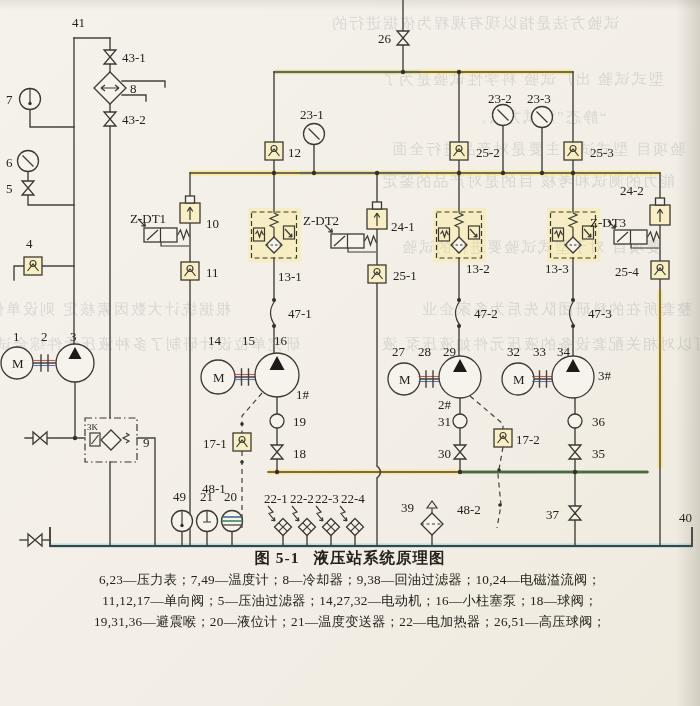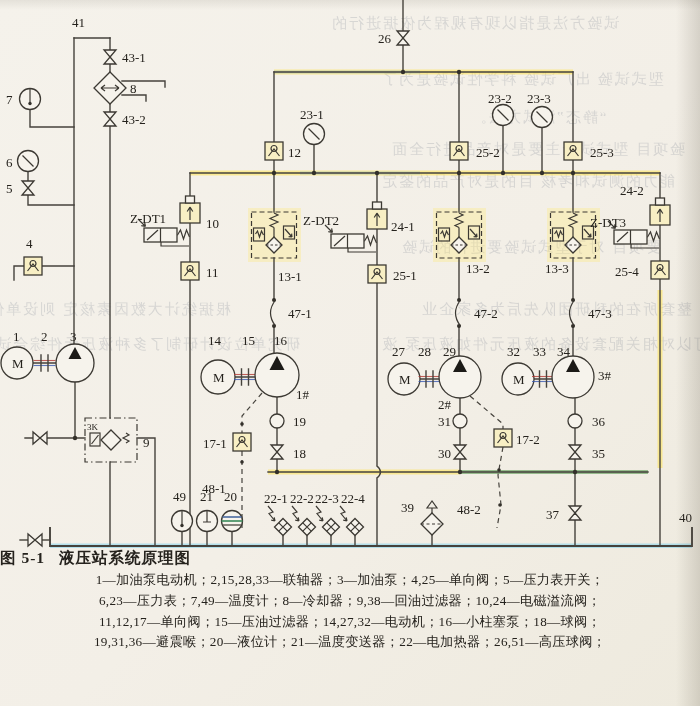--- a/index.html
+++ b/index.html
@@ -19,21 +19,21 @@
   .symn{fill:none;stroke:#3c3933;stroke-width:1.2;}
   .chkbx{fill:#f8efc4;stroke:#3c3933;stroke-width:1.3;}
   .dot{fill:#33302a;stroke:none;}
   .lb{font:13px "Liberation Serif",serif;fill:#25221d;}
   .lbs{font:9px "Liberation Serif",serif;fill:#25221d;}
   .hlY{stroke:#ffe34d;stroke-width:5;opacity:.55;fill:none;}
   .hlG{stroke:#5a9a52;stroke-width:4;opacity:.6;fill:none;}
   .hlB{stroke:#7fb2e5;stroke-width:3;opacity:.45;fill:none;}
   .hlC{stroke:#7fd4ee;stroke-width:5;opacity:.55;fill:none;}
   .halo{fill:#ffe96e;opacity:.30;stroke:none;}
-  .caption{position:absolute;left:0;top:548px;width:100%;
+  .caption{position:absolute;left:0;top:548px;width:100%;text-align:center;
         font-size:15.5px;font-weight:bold;letter-spacing:1px;}
   .caption .sp{margin-right:14px;}
   .legend{position:absolute;left:0;top:570px;width:100%;text-align:center;}
   .legend div{font-size:13.2px;line-height:20.8px;letter-spacing:.3px;}
 </style>
 </head>
 <body>
 
 <div class="page">
 
@@ -358,21 +358,20 @@
       <text class="lb" x="399" y="384">M</text>
       <text class="lb" x="513" y="384">M</text>
     </g>
   </svg>
 
   <div class="caption">
     <span class="sp">图 5-1</span><span>液压站系统原理图</span>
   </div>
 
   <div class="legend">
-    <div>1—加油泵电动机；2,15,28,33—联轴器；3—加油泵；4,25—单向阀；5—压力表开关；</div>
     <div>6,23—压力表；7,49—温度计；8—冷却器；9,38—回油过滤器；10,24—电磁溢流阀；</div>
-    <div>11,12,17—单向阀；15—压油过滤器；14,27,32—电动机；16—小柱塞泵；18—球阀；</div>
+    <div>11,12,17—单向阀；5—压油过滤器；14,27,32—电动机；16—小柱塞泵；18—球阀；</div>
     <div>19,31,36—避震喉；20—液位计；21—温度变送器；22—电加热器；26,51—高压球阀；</div>
   </div>
 
   <div class="edge-r"></div>
   <div class="edge-t"></div>
 </div>
 
 </body></html>

